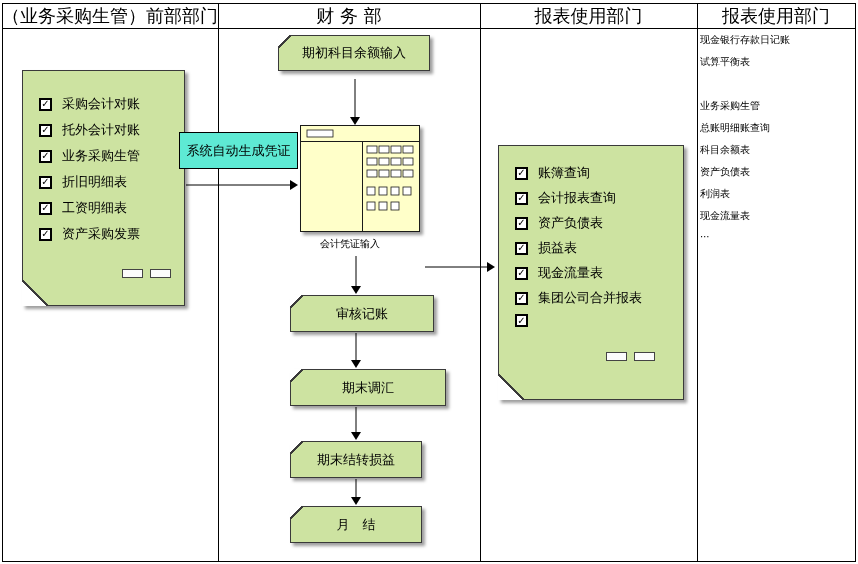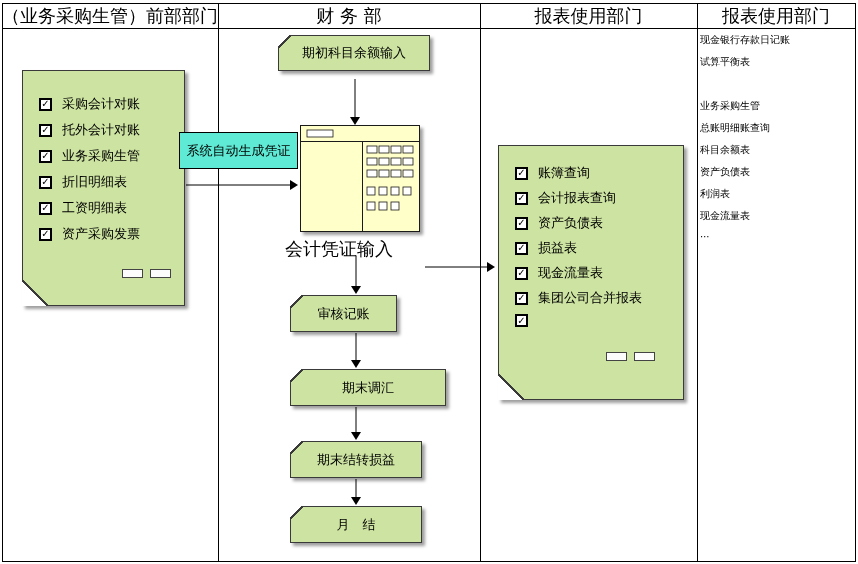--- a/index.html
+++ b/index.html
@@ -27,21 +27,21 @@
         font-size:10px; font-weight:bold; line-height:1; }
   .mini-btn { position:absolute; width:21px; height:9px; background:#fcfcfc; border:1px solid #444; }
 
   .step { position:absolute; background:#cde3a1; border:1px solid #3a3a3a;
           box-shadow:3px 3px 3px rgba(0,0,0,.38);
           display:flex; align-items:center; justify-content:center;
           font-size:13px; white-space:nowrap; }
 
   .voucher { position:absolute; left:300px; top:125px; width:120px; height:107px;
              box-shadow:3px 3px 3px rgba(0,0,0,.38); }
-  .caption { position:absolute; font-size:18px; white-space:nowrap; }
+  .caption { position:absolute; font-size:10px; text-align:center; white-space:nowrap; }
   .auto-label { position:absolute; left:179px; top:132px; width:119px; height:37px;
                 background:#5eead4; border:1px solid #000; z-index:3;
                 display:flex; align-items:center; justify-content:center;
                 font-size:13px; white-space:nowrap; }
 
   .report-line { position:absolute; left:700px; font-size:10px; white-space:nowrap; }
 
   .overlay { position:absolute; left:0; top:0; pointer-events:none; }
 </style>
 </head>
@@ -159,21 +159,21 @@
           <rect x="91" y="62" width="8" height="8"></rect>
           <rect x="103" y="62" width="8" height="8"></rect>
         <rect x="67" y="77" width="8" height="8"></rect>
           <rect x="79" y="77" width="8" height="8"></rect>
           <rect x="91" y="77" width="8" height="8"></rect>
       </g>
     </svg>
   </div>
   <div class="caption" style="left:285px;top:237px;width:130px">会计凭证输入</div>
 
-  <div class="step" style="left:290px;top:295px;width:107px;height:37px">
+  <div class="step" style="left:290px;top:295px;width:144px;height:37px">
     <div class="fold fold-tl"></div>
     <span>审核记账</span>
   </div>
   <div class="step" style="left:290px;top:369px;width:156px;height:37px">
     <div class="fold fold-tl"></div>
     <span>期末调汇</span>
   </div>
   <div class="step" style="left:290px;top:441px;width:132px;height:37px">
     <div class="fold fold-tl"></div>
     <span>期末结转损益</span>

